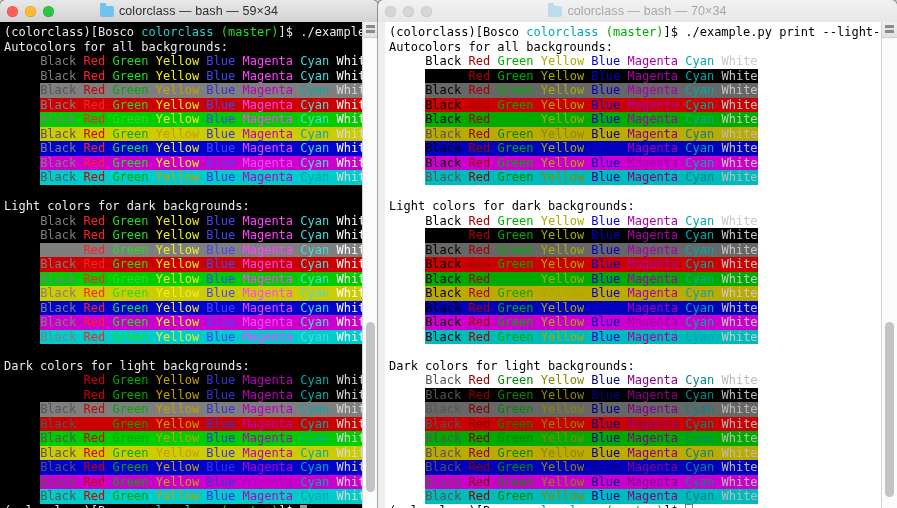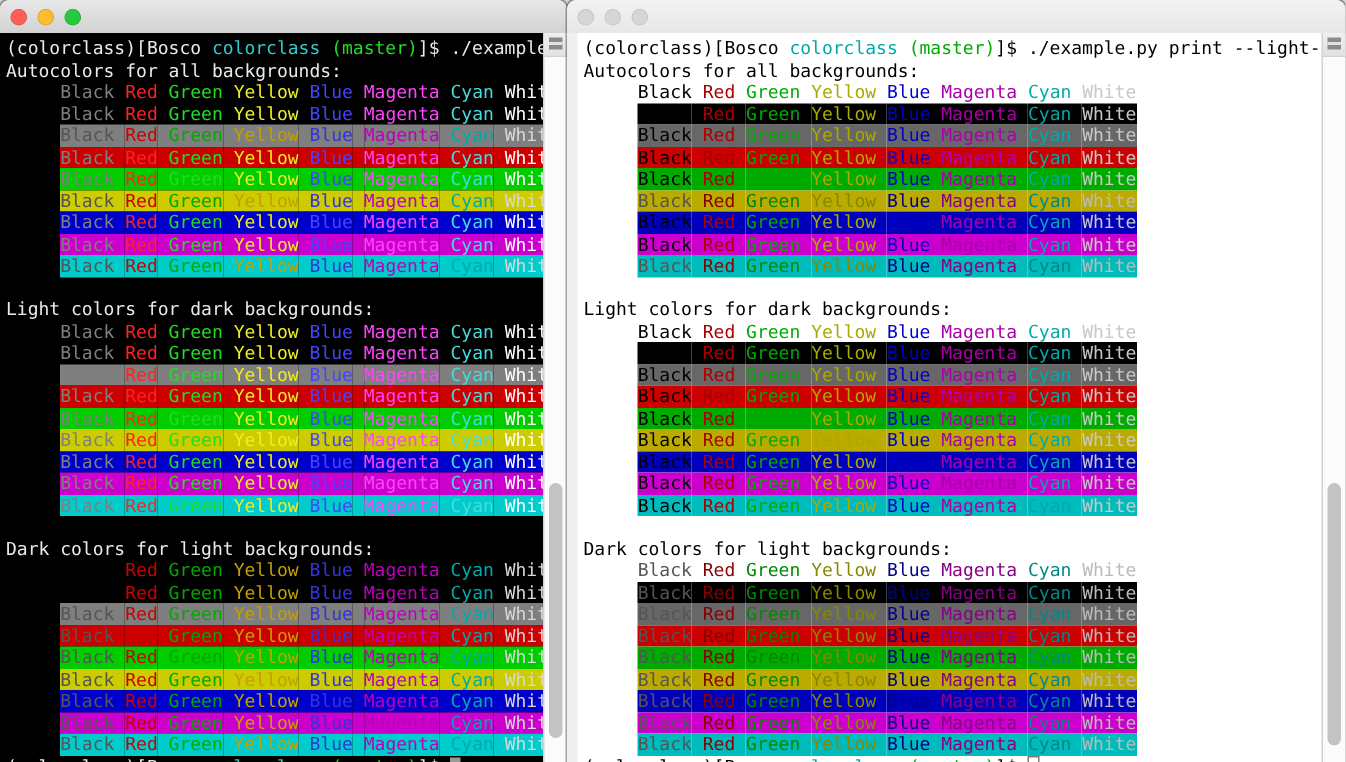--- a/index.html
+++ b/index.html
@@ -69,39 +69,47 @@
 
 <div class="screen">
 
   <div class="win win-left">
     <div class="titlebar tb-active">
       <div class="lights">
         <span class="light l-close"></span>
         <span class="light l-min"></span>
         <span class="light l-max"></span>
       </div>
+      <div class="tb-title">
+        <span class="folder on"></span>
+        <span>colorclass — bash — 59×34</span>
+      </div>
     </div>
     <div class="term term-dark">
       <div class="termpad">
         <pre class="out" id="out-left"><div class="row"><span class="cell" style="color:#e9e9e9;">(colorclass)</span><span class="cell" style="color:#e9e9e9;">[Bosco </span><span class="cell" style="color:#33cccc;">colorclass</span><span class="cell" style="color:#22dd22;"> (master)</span><span class="cell" style="color:#e9e9e9;">]$ </span><span class="cell" style="color:#e9e9e9;">./example.py print</span></div><div class="row"><span class="cell" style="color:#e9e9e9;">Autocolors for all backgrounds:</span></div><div class="row"><span class="sp">     </span><span class="cell" style="color:#7f7f7f;">Black</span><span class="cell" style="color:transparent;"> </span><span class="cell" style="color:#ff2222;">Red</span><span class="cell" style="color:transparent;"> </span><span class="cell" style="color:#22dd22;">Green</span><span class="cell" style="color:transparent;"> </span><span class="cell" style="color:#eeee22;">Yellow</span><span class="cell" style="color:transparent;"> </span><span class="cell" style="color:#4444ff;">Blue</span><span class="cell" style="color:transparent;"> </span><span class="cell" style="color:#ff44ff;">Magenta</span><span class="cell" style="color:transparent;"> </span><span class="cell" style="color:#44dddd;">Cyan</span><span class="cell" style="color:transparent;"> </span><span class="cell" style="color:#ffffff;">White</span></div><div class="row"><span class="sp">     </span><span class="cell" style="color:#7f7f7f;background:#000000;">Black</span><span class="cell" style="color:transparent;background:#000000;"> </span><span class="cell" style="color:#ff2222;background:#000000;">Red</span><span class="cell" style="color:transparent;background:#000000;"> </span><span class="cell" style="color:#22dd22;background:#000000;">Green</span><span class="cell" style="color:transparent;background:#000000;"> </span><span class="cell" style="color:#eeee22;background:#000000;">Yellow</span><span class="cell" style="color:transparent;background:#000000;"> </span><span class="cell" style="color:#4444ff;background:#000000;">Blue</span><span class="cell" style="color:transparent;background:#000000;"> </span><span class="cell" style="color:#ff44ff;background:#000000;">Magenta</span><span class="cell" style="color:transparent;background:#000000;"> </span><span class="cell" style="color:#44dddd;background:#000000;">Cyan</span><span class="cell" style="color:transparent;background:#000000;"> </span><span class="cell" style="color:#ffffff;background:#000000;">White</span></div><div class="row"><span class="sp">     </span><span class="cell" style="color:#555555;background:#7f7f7f;">Black</span><span class="cell" style="color:transparent;background:#7f7f7f;"> </span><span class="cell" style="color:#cc0000;background:#7f7f7f;">Red</span><span class="cell" style="color:transparent;background:#7f7f7f;"> </span><span class="cell" style="color:#00a800;background:#7f7f7f;">Green</span><span class="cell" style="color:transparent;background:#7f7f7f;"> </span><span class="cell" style="color:#c4a000;background:#7f7f7f;">Yellow</span><span class="cell" style="color:transparent;background:#7f7f7f;"> </span><span class="cell" style="color:#3333dd;background:#7f7f7f;">Blue</span><span class="cell" style="color:transparent;background:#7f7f7f;"> </span><span class="cell" style="color:#bb00bb;background:#7f7f7f;">Magenta</span><span class="cell" style="color:transparent;background:#7f7f7f;"> </span><span class="cell" style="color:#00aaaa;background:#7f7f7f;">Cyan</span><span class="cell" style="color:transparent;background:#7f7f7f;"> </span><span class="cell" style="color:#d8d8d8;background:#7f7f7f;">White</span></div><div class="row"><span class="sp">     </span><span class="cell" style="color:#7f7f7f;background:#cc0000;">Black</span><span class="cell" style="color:transparent;background:#cc0000;"> </span><span class="cell" style="color:#ff2222;background:#cc0000;">Red</span><span class="cell" style="color:transparent;background:#cc0000;"> </span><span class="cell" style="color:#22dd22;background:#cc0000;">Green</span><span class="cell" style="color:transparent;background:#cc0000;"> </span><span class="cell" style="color:#eeee22;background:#cc0000;">Yellow</span><span class="cell" style="color:transparent;background:#cc0000;"> </span><span class="cell" style="color:#4444ff;background:#cc0000;">Blue</span><span class="cell" style="color:transparent;background:#cc0000;"> </span><span class="cell" style="color:#ff44ff;background:#cc0000;">Magenta</span><span class="cell" style="color:transparent;background:#cc0000;"> </span><span class="cell" style="color:#44dddd;background:#cc0000;">Cyan</span><span class="cell" style="color:transparent;background:#cc0000;"> </span><span class="cell" style="color:#ffffff;background:#cc0000;">White</span></div><div class="row"><span class="sp">     </span><span class="cell" style="color:#7f7f7f;background:#00cc00;">Black</span><span class="cell" style="color:transparent;background:#00cc00;"> </span><span class="cell" style="color:#ff2222;background:#00cc00;">Red</span><span class="cell" style="color:transparent;background:#00cc00;"> </span><span class="cell" style="color:#22dd22;background:#00cc00;">Green</span><span class="cell" style="color:transparent;background:#00cc00;"> </span><span class="cell" style="color:#eeee22;background:#00cc00;">Yellow</span><span class="cell" style="color:transparent;background:#00cc00;"> </span><span class="cell" style="color:#4444ff;background:#00cc00;">Blue</span><span class="cell" style="color:transparent;background:#00cc00;"> </span><span class="cell" style="color:#ff44ff;background:#00cc00;">Magenta</span><span class="cell" style="color:transparent;background:#00cc00;"> </span><span class="cell" style="color:#44dddd;background:#00cc00;">Cyan</span><span class="cell" style="color:transparent;background:#00cc00;"> </span><span class="cell" style="color:#ffffff;background:#00cc00;">White</span></div><div class="row"><span class="sp">     </span><span class="cell" style="color:#555555;background:#cccc00;">Black</span><span class="cell" style="color:transparent;background:#cccc00;"> </span><span class="cell" style="color:#cc0000;background:#cccc00;">Red</span><span class="cell" style="color:transparent;background:#cccc00;"> </span><span class="cell" style="color:#00a800;background:#cccc00;">Green</span><span class="cell" style="color:transparent;background:#cccc00;"> </span><span class="cell" style="color:#c4a000;background:#cccc00;">Yellow</span><span class="cell" style="color:transparent;background:#cccc00;"> </span><span class="cell" style="color:#3333dd;background:#cccc00;">Blue</span><span class="cell" style="color:transparent;background:#cccc00;"> </span><span class="cell" style="color:#bb00bb;background:#cccc00;">Magenta</span><span class="cell" style="color:transparent;background:#cccc00;"> </span><span class="cell" style="color:#00aaaa;background:#cccc00;">Cyan</span><span class="cell" style="color:transparent;background:#cccc00;"> </span><span class="cell" style="color:#d8d8d8;background:#cccc00;">White</span></div><div class="row"><span class="sp">     </span><span class="cell" style="color:#7f7f7f;background:#0000cc;">Black</span><span class="cell" style="color:transparent;background:#0000cc;"> </span><span class="cell" style="color:#ff2222;background:#0000cc;">Red</span><span class="cell" style="color:transparent;background:#0000cc;"> </span><span class="cell" style="color:#22dd22;background:#0000cc;">Green</span><span class="cell" style="color:transparent;background:#0000cc;"> </span><span class="cell" style="color:#eeee22;background:#0000cc;">Yellow</span><span class="cell" style="color:transparent;background:#0000cc;"> </span><span class="cell" style="color:#4444ff;background:#0000cc;">Blue</span><span class="cell" style="color:transparent;background:#0000cc;"> </span><span class="cell" style="color:#ff44ff;background:#0000cc;">Magenta</span><span class="cell" style="color:transparent;background:#0000cc;"> </span><span class="cell" style="color:#44dddd;background:#0000cc;">Cyan</span><span class="cell" style="color:transparent;background:#0000cc;"> </span><span class="cell" style="color:#ffffff;background:#0000cc;">White</span></div><div class="row"><span class="sp">     </span><span class="cell" style="color:#7f7f7f;background:#cc00cc;">Black</span><span class="cell" style="color:transparent;background:#cc00cc;"> </span><span class="cell" style="color:#ff2222;background:#cc00cc;">Red</span><span class="cell" style="color:transparent;background:#cc00cc;"> </span><span class="cell" style="color:#22dd22;background:#cc00cc;">Green</span><span class="cell" style="color:transparent;background:#cc00cc;"> </span><span class="cell" style="color:#eeee22;background:#cc00cc;">Yellow</span><span class="cell" style="color:transparent;background:#cc00cc;"> </span><span class="cell" style="color:#4444ff;background:#cc00cc;">Blue</span><span class="cell" style="color:transparent;background:#cc00cc;"> </span><span class="cell" style="color:#ff44ff;background:#cc00cc;">Magenta</span><span class="cell" style="color:transparent;background:#cc00cc;"> </span><span class="cell" style="color:#44dddd;background:#cc00cc;">Cyan</span><span class="cell" style="color:transparent;background:#cc00cc;"> </span><span class="cell" style="color:#ffffff;background:#cc00cc;">White</span></div><div class="row"><span class="sp">     </span><span class="cell" style="color:#555555;background:#00cccc;">Black</span><span class="cell" style="color:transparent;background:#00cccc;"> </span><span class="cell" style="color:#cc0000;background:#00cccc;">Red</span><span class="cell" style="color:transparent;background:#00cccc;"> </span><span class="cell" style="color:#00a800;background:#00cccc;">Green</span><span class="cell" style="color:transparent;background:#00cccc;"> </span><span class="cell" style="color:#c4a000;background:#00cccc;">Yellow</span><span class="cell" style="color:transparent;background:#00cccc;"> </span><span class="cell" style="color:#3333dd;background:#00cccc;">Blue</span><span class="cell" style="color:transparent;background:#00cccc;"> </span><span class="cell" style="color:#bb00bb;background:#00cccc;">Magenta</span><span class="cell" style="color:transparent;background:#00cccc;"> </span><span class="cell" style="color:#00aaaa;background:#00cccc;">Cyan</span><span class="cell" style="color:transparent;background:#00cccc;"> </span><span class="cell" style="color:#d8d8d8;background:#00cccc;">White</span></div><div class="row">&nbsp;</div><div class="row"><span class="cell" style="color:#e9e9e9;">Light colors for dark backgrounds:</span></div><div class="row"><span class="sp">     </span><span class="cell" style="color:#7f7f7f;">Black</span><span class="cell" style="color:transparent;"> </span><span class="cell" style="color:#ff2222;">Red</span><span class="cell" style="color:transparent;"> </span><span class="cell" style="color:#22dd22;">Green</span><span class="cell" style="color:transparent;"> </span><span class="cell" style="color:#eeee22;">Yellow</span><span class="cell" style="color:transparent;"> </span><span class="cell" style="color:#4444ff;">Blue</span><span class="cell" style="color:transparent;"> </span><span class="cell" style="color:#ff44ff;">Magenta</span><span class="cell" style="color:transparent;"> </span><span class="cell" style="color:#44dddd;">Cyan</span><span class="cell" style="color:transparent;"> </span><span class="cell" style="color:#ffffff;">White</span></div><div class="row"><span class="sp">     </span><span class="cell" style="color:#7f7f7f;background:#000000;">Black</span><span class="cell" style="color:transparent;background:#000000;"> </span><span class="cell" style="color:#ff2222;background:#000000;">Red</span><span class="cell" style="color:transparent;background:#000000;"> </span><span class="cell" style="color:#22dd22;background:#000000;">Green</span><span class="cell" style="color:transparent;background:#000000;"> </span><span class="cell" style="color:#eeee22;background:#000000;">Yellow</span><span class="cell" style="color:transparent;background:#000000;"> </span><span class="cell" style="color:#4444ff;background:#000000;">Blue</span><span class="cell" style="color:transparent;background:#000000;"> </span><span class="cell" style="color:#ff44ff;background:#000000;">Magenta</span><span class="cell" style="color:transparent;background:#000000;"> </span><span class="cell" style="color:#44dddd;background:#000000;">Cyan</span><span class="cell" style="color:transparent;background:#000000;"> </span><span class="cell" style="color:#ffffff;background:#000000;">White</span></div><div class="row"><span class="sp">     </span><span class="cell" style="color:#7f7f7f;background:#7f7f7f;">Black</span><span class="cell" style="color:transparent;background:#7f7f7f;"> </span><span class="cell" style="color:#ff2222;background:#7f7f7f;">Red</span><span class="cell" style="color:transparent;background:#7f7f7f;"> </span><span class="cell" style="color:#22dd22;background:#7f7f7f;">Green</span><span class="cell" style="color:transparent;background:#7f7f7f;"> </span><span class="cell" style="color:#eeee22;background:#7f7f7f;">Yellow</span><span class="cell" style="color:transparent;background:#7f7f7f;"> </span><span class="cell" style="color:#4444ff;background:#7f7f7f;">Blue</span><span class="cell" style="color:transparent;background:#7f7f7f;"> </span><span class="cell" style="color:#ff44ff;background:#7f7f7f;">Magenta</span><span class="cell" style="color:transparent;background:#7f7f7f;"> </span><span class="cell" style="color:#44dddd;background:#7f7f7f;">Cyan</span><span class="cell" style="color:transparent;background:#7f7f7f;"> </span><span class="cell" style="color:#ffffff;background:#7f7f7f;">White</span></div><div class="row"><span class="sp">     </span><span class="cell" style="color:#7f7f7f;background:#cc0000;">Black</span><span class="cell" style="color:transparent;background:#cc0000;"> </span><span class="cell" style="color:#ff2222;background:#cc0000;">Red</span><span class="cell" style="color:transparent;background:#cc0000;"> </span><span class="cell" style="color:#22dd22;background:#cc0000;">Green</span><span class="cell" style="color:transparent;background:#cc0000;"> </span><span class="cell" style="color:#eeee22;background:#cc0000;">Yellow</span><span class="cell" style="color:transparent;background:#cc0000;"> </span><span class="cell" style="color:#4444ff;background:#cc0000;">Blue</span><span class="cell" style="color:transparent;background:#cc0000;"> </span><span class="cell" style="color:#ff44ff;background:#cc0000;">Magenta</span><span class="cell" style="color:transparent;background:#cc0000;"> </span><span class="cell" style="color:#44dddd;background:#cc0000;">Cyan</span><span class="cell" style="color:transparent;background:#cc0000;"> </span><span class="cell" style="color:#ffffff;background:#cc0000;">White</span></div><div class="row"><span class="sp">     </span><span class="cell" style="color:#7f7f7f;background:#00cc00;">Black</span><span class="cell" style="color:transparent;background:#00cc00;"> </span><span class="cell" style="color:#ff2222;background:#00cc00;">Red</span><span class="cell" style="color:transparent;background:#00cc00;"> </span><span class="cell" style="color:#22dd22;background:#00cc00;">Green</span><span class="cell" style="color:transparent;background:#00cc00;"> </span><span class="cell" style="color:#eeee22;background:#00cc00;">Yellow</span><span class="cell" style="color:transparent;background:#00cc00;"> </span><span class="cell" style="color:#4444ff;background:#00cc00;">Blue</span><span class="cell" style="color:transparent;background:#00cc00;"> </span><span class="cell" style="color:#ff44ff;background:#00cc00;">Magenta</span><span class="cell" style="color:transparent;background:#00cc00;"> </span><span class="cell" style="color:#44dddd;background:#00cc00;">Cyan</span><span class="cell" style="color:transparent;background:#00cc00;"> </span><span class="cell" style="color:#ffffff;background:#00cc00;">White</span></div><div class="row"><span class="sp">     </span><span class="cell" style="color:#7f7f7f;background:#cccc00;">Black</span><span class="cell" style="color:transparent;background:#cccc00;"> </span><span class="cell" style="color:#ff2222;background:#cccc00;">Red</span><span class="cell" style="color:transparent;background:#cccc00;"> </span><span class="cell" style="color:#22dd22;background:#cccc00;">Green</span><span class="cell" style="color:transparent;background:#cccc00;"> </span><span class="cell" style="color:#eeee22;background:#cccc00;">Yellow</span><span class="cell" style="color:transparent;background:#cccc00;"> </span><span class="cell" style="color:#4444ff;background:#cccc00;">Blue</span><span class="cell" style="color:transparent;background:#cccc00;"> </span><span class="cell" style="color:#ff44ff;background:#cccc00;">Magenta</span><span class="cell" style="color:transparent;background:#cccc00;"> </span><span class="cell" style="color:#44dddd;background:#cccc00;">Cyan</span><span class="cell" style="color:transparent;background:#cccc00;"> </span><span class="cell" style="color:#ffffff;background:#cccc00;">White</span></div><div class="row"><span class="sp">     </span><span class="cell" style="color:#7f7f7f;background:#0000cc;">Black</span><span class="cell" style="color:transparent;background:#0000cc;"> </span><span class="cell" style="color:#ff2222;background:#0000cc;">Red</span><span class="cell" style="color:transparent;background:#0000cc;"> </span><span class="cell" style="color:#22dd22;background:#0000cc;">Green</span><span class="cell" style="color:transparent;background:#0000cc;"> </span><span class="cell" style="color:#eeee22;background:#0000cc;">Yellow</span><span class="cell" style="color:transparent;background:#0000cc;"> </span><span class="cell" style="color:#4444ff;background:#0000cc;">Blue</span><span class="cell" style="color:transparent;background:#0000cc;"> </span><span class="cell" style="color:#ff44ff;background:#0000cc;">Magenta</span><span class="cell" style="color:transparent;background:#0000cc;"> </span><span class="cell" style="color:#44dddd;background:#0000cc;">Cyan</span><span class="cell" style="color:transparent;background:#0000cc;"> </span><span class="cell" style="color:#ffffff;background:#0000cc;">White</span></div><div class="row"><span class="sp">     </span><span class="cell" style="color:#7f7f7f;background:#cc00cc;">Black</span><span class="cell" style="color:transparent;background:#cc00cc;"> </span><span class="cell" style="color:#ff2222;background:#cc00cc;">Red</span><span class="cell" style="color:transparent;background:#cc00cc;"> </span><span class="cell" style="color:#22dd22;background:#cc00cc;">Green</span><span class="cell" style="color:transparent;background:#cc00cc;"> </span><span class="cell" style="color:#eeee22;background:#cc00cc;">Yellow</span><span class="cell" style="color:transparent;background:#cc00cc;"> </span><span class="cell" style="color:#4444ff;background:#cc00cc;">Blue</span><span class="cell" style="color:transparent;background:#cc00cc;"> </span><span class="cell" style="color:#ff44ff;background:#cc00cc;">Magenta</span><span class="cell" style="color:transparent;background:#cc00cc;"> </span><span class="cell" style="color:#44dddd;background:#cc00cc;">Cyan</span><span class="cell" style="color:transparent;background:#cc00cc;"> </span><span class="cell" style="color:#ffffff;background:#cc00cc;">White</span></div><div class="row"><span class="sp">     </span><span class="cell" style="color:#7f7f7f;background:#00cccc;">Black</span><span class="cell" style="color:transparent;background:#00cccc;"> </span><span class="cell" style="color:#ff2222;background:#00cccc;">Red</span><span class="cell" style="color:transparent;background:#00cccc;"> </span><span class="cell" style="color:#22dd22;background:#00cccc;">Green</span><span class="cell" style="color:transparent;background:#00cccc;"> </span><span class="cell" style="color:#eeee22;background:#00cccc;">Yellow</span><span class="cell" style="color:transparent;background:#00cccc;"> </span><span class="cell" style="color:#4444ff;background:#00cccc;">Blue</span><span class="cell" style="color:transparent;background:#00cccc;"> </span><span class="cell" style="color:#ff44ff;background:#00cccc;">Magenta</span><span class="cell" style="color:transparent;background:#00cccc;"> </span><span class="cell" style="color:#44dddd;background:#00cccc;">Cyan</span><span class="cell" style="color:transparent;background:#00cccc;"> </span><span class="cell" style="color:#ffffff;background:#00cccc;">White</span></div><div class="row">&nbsp;</div><div class="row"><span class="cell" style="color:#e9e9e9;">Dark colors for light backgrounds:</span></div><div class="row"><span class="sp">     </span><span class="cell" style="color:transparent;">     </span><span class="cell" style="color:transparent;"> </span><span class="cell" style="color:#cc0000;">Red</span><span class="cell" style="color:transparent;"> </span><span class="cell" style="color:#00a800;">Green</span><span class="cell" style="color:transparent;"> </span><span class="cell" style="color:#c4a000;">Yellow</span><span class="cell" style="color:transparent;"> </span><span class="cell" style="color:#3333dd;">Blue</span><span class="cell" style="color:transparent;"> </span><span class="cell" style="color:#bb00bb;">Magenta</span><span class="cell" style="color:transparent;"> </span><span class="cell" style="color:#00aaaa;">Cyan</span><span class="cell" style="color:transparent;"> </span><span class="cell" style="color:#d8d8d8;">White</span></div><div class="row"><span class="sp">     </span><span class="cell" style="color:transparent;background:#000000;">     </span><span class="cell" style="color:transparent;background:#000000;"> </span><span class="cell" style="color:#cc0000;background:#000000;">Red</span><span class="cell" style="color:transparent;background:#000000;"> </span><span class="cell" style="color:#00a800;background:#000000;">Green</span><span class="cell" style="color:transparent;background:#000000;"> </span><span class="cell" style="color:#c4a000;background:#000000;">Yellow</span><span class="cell" style="color:transparent;background:#000000;"> </span><span class="cell" style="color:#3333dd;background:#000000;">Blue</span><span class="cell" style="color:transparent;background:#000000;"> </span><span class="cell" style="color:#bb00bb;background:#000000;">Magenta</span><span class="cell" style="color:transparent;background:#000000;"> </span><span class="cell" style="color:#00aaaa;background:#000000;">Cyan</span><span class="cell" style="color:transparent;background:#000000;"> </span><span class="cell" style="color:#d8d8d8;background:#000000;">White</span></div><div class="row"><span class="sp">     </span><span class="cell" style="color:#555555;background:#7f7f7f;">Black</span><span class="cell" style="color:transparent;background:#7f7f7f;"> </span><span class="cell" style="color:#cc0000;background:#7f7f7f;">Red</span><span class="cell" style="color:transparent;background:#7f7f7f;"> </span><span class="cell" style="color:#00a800;background:#7f7f7f;">Green</span><span class="cell" style="color:transparent;background:#7f7f7f;"> </span><span class="cell" style="color:#c4a000;background:#7f7f7f;">Yellow</span><span class="cell" style="color:transparent;background:#7f7f7f;"> </span><span class="cell" style="color:#3333dd;background:#7f7f7f;">Blue</span><span class="cell" style="color:transparent;background:#7f7f7f;"> </span><span class="cell" style="color:#bb00bb;background:#7f7f7f;">Magenta</span><span class="cell" style="color:transparent;background:#7f7f7f;"> </span><span class="cell" style="color:#00aaaa;background:#7f7f7f;">Cyan</span><span class="cell" style="color:transparent;background:#7f7f7f;"> </span><span class="cell" style="color:#d8d8d8;background:#7f7f7f;">White</span></div><div class="row"><span class="sp">     </span><span class="cell" style="color:#555555;background:#cc0000;">Black</span><span class="cell" style="color:transparent;background:#cc0000;"> </span><span class="cell" style="color:#cc0000;background:#cc0000;">Red</span><span class="cell" style="color:transparent;background:#cc0000;"> </span><span class="cell" style="color:#00a800;background:#cc0000;">Green</span><span class="cell" style="color:transparent;background:#cc0000;"> </span><span class="cell" style="color:#c4a000;background:#cc0000;">Yellow</span><span class="cell" style="color:transparent;background:#cc0000;"> </span><span class="cell" style="color:#3333dd;background:#cc0000;">Blue</span><span class="cell" style="color:transparent;background:#cc0000;"> </span><span class="cell" style="color:#bb00bb;background:#cc0000;">Magenta</span><span class="cell" style="color:transparent;background:#cc0000;"> </span><span class="cell" style="color:#00aaaa;background:#cc0000;">Cyan</span><span class="cell" style="color:transparent;background:#cc0000;"> </span><span class="cell" style="color:#d8d8d8;background:#cc0000;">White</span></div><div class="row"><span class="sp">     </span><span class="cell" style="color:#555555;background:#00cc00;">Black</span><span class="cell" style="color:transparent;background:#00cc00;"> </span><span class="cell" style="color:#cc0000;background:#00cc00;">Red</span><span class="cell" style="color:transparent;background:#00cc00;"> </span><span class="cell" style="color:#00a800;background:#00cc00;">Green</span><span class="cell" style="color:transparent;background:#00cc00;"> </span><span class="cell" style="color:#c4a000;background:#00cc00;">Yellow</span><span class="cell" style="color:transparent;background:#00cc00;"> </span><span class="cell" style="color:#3333dd;background:#00cc00;">Blue</span><span class="cell" style="color:transparent;background:#00cc00;"> </span><span class="cell" style="color:#bb00bb;background:#00cc00;">Magenta</span><span class="cell" style="color:transparent;background:#00cc00;"> </span><span class="cell" style="color:#00aaaa;background:#00cc00;">Cyan</span><span class="cell" style="color:transparent;background:#00cc00;"> </span><span class="cell" style="color:#d8d8d8;background:#00cc00;">White</span></div><div class="row"><span class="sp">     </span><span class="cell" style="color:#555555;background:#cccc00;">Black</span><span class="cell" style="color:transparent;background:#cccc00;"> </span><span class="cell" style="color:#cc0000;background:#cccc00;">Red</span><span class="cell" style="color:transparent;background:#cccc00;"> </span><span class="cell" style="color:#00a800;background:#cccc00;">Green</span><span class="cell" style="color:transparent;background:#cccc00;"> </span><span class="cell" style="color:#c4a000;background:#cccc00;">Yellow</span><span class="cell" style="color:transparent;background:#cccc00;"> </span><span class="cell" style="color:#3333dd;background:#cccc00;">Blue</span><span class="cell" style="color:transparent;background:#cccc00;"> </span><span class="cell" style="color:#bb00bb;background:#cccc00;">Magenta</span><span class="cell" style="color:transparent;background:#cccc00;"> </span><span class="cell" style="color:#00aaaa;background:#cccc00;">Cyan</span><span class="cell" style="color:transparent;background:#cccc00;"> </span><span class="cell" style="color:#d8d8d8;background:#cccc00;">White</span></div><div class="row"><span class="sp">     </span><span class="cell" style="color:#555555;background:#0000cc;">Black</span><span class="cell" style="color:transparent;background:#0000cc;"> </span><span class="cell" style="color:#cc0000;background:#0000cc;">Red</span><span class="cell" style="color:transparent;background:#0000cc;"> </span><span class="cell" style="color:#00a800;background:#0000cc;">Green</span><span class="cell" style="color:transparent;background:#0000cc;"> </span><span class="cell" style="color:#c4a000;background:#0000cc;">Yellow</span><span class="cell" style="color:transparent;background:#0000cc;"> </span><span class="cell" style="color:#3333dd;background:#0000cc;">Blue</span><span class="cell" style="color:transparent;background:#0000cc;"> </span><span class="cell" style="color:#bb00bb;background:#0000cc;">Magenta</span><span class="cell" style="color:transparent;background:#0000cc;"> </span><span class="cell" style="color:#00aaaa;background:#0000cc;">Cyan</span><span class="cell" style="color:transparent;background:#0000cc;"> </span><span class="cell" style="color:#d8d8d8;background:#0000cc;">White</span></div><div class="row"><span class="sp">     </span><span class="cell" style="color:#555555;background:#cc00cc;">Black</span><span class="cell" style="color:transparent;background:#cc00cc;"> </span><span class="cell" style="color:#cc0000;background:#cc00cc;">Red</span><span class="cell" style="color:transparent;background:#cc00cc;"> </span><span class="cell" style="color:#00a800;background:#cc00cc;">Green</span><span class="cell" style="color:transparent;background:#cc00cc;"> </span><span class="cell" style="color:#c4a000;background:#cc00cc;">Yellow</span><span class="cell" style="color:transparent;background:#cc00cc;"> </span><span class="cell" style="color:#3333dd;background:#cc00cc;">Blue</span><span class="cell" style="color:transparent;background:#cc00cc;"> </span><span class="cell" style="color:#bb00bb;background:#cc00cc;">Magenta</span><span class="cell" style="color:transparent;background:#cc00cc;"> </span><span class="cell" style="color:#00aaaa;background:#cc00cc;">Cyan</span><span class="cell" style="color:transparent;background:#cc00cc;"> </span><span class="cell" style="color:#d8d8d8;background:#cc00cc;">White</span></div><div class="row"><span class="sp">     </span><span class="cell" style="color:#555555;background:#00cccc;">Black</span><span class="cell" style="color:transparent;background:#00cccc;"> </span><span class="cell" style="color:#cc0000;background:#00cccc;">Red</span><span class="cell" style="color:transparent;background:#00cccc;"> </span><span class="cell" style="color:#00a800;background:#00cccc;">Green</span><span class="cell" style="color:transparent;background:#00cccc;"> </span><span class="cell" style="color:#c4a000;background:#00cccc;">Yellow</span><span class="cell" style="color:transparent;background:#00cccc;"> </span><span class="cell" style="color:#3333dd;background:#00cccc;">Blue</span><span class="cell" style="color:transparent;background:#00cccc;"> </span><span class="cell" style="color:#bb00bb;background:#00cccc;">Magenta</span><span class="cell" style="color:transparent;background:#00cccc;"> </span><span class="cell" style="color:#00aaaa;background:#00cccc;">Cyan</span><span class="cell" style="color:transparent;background:#00cccc;"> </span><span class="cell" style="color:#d8d8d8;background:#00cccc;">White</span></div><div class="row"><span class="cell" style="color:#e9e9e9;">(colorclass)</span><span class="cell" style="color:#e9e9e9;">[Bosco </span><span class="cell" style="color:#33cccc;">colorclass</span><span class="cell" style="color:#22dd22;"> (master)</span><span class="cell" style="color:#e9e9e9;">]$ </span><span class="prompt-cursor"></span></div></pre>
       </div>
       <div class="sbar">
         <div class="sb-btn"></div>
         <div class="sb-thumb" id="thumb-left" style="top: 300px; height: 170px;"></div>
       </div>
     </div>
   </div>
 
   <div class="win win-right">
     <div class="titlebar tb-inactive">
       <div class="lights">
         <span class="light off"></span>
         <span class="light off"></span>
         <span class="light off"></span>
       </div>
+      <div class="tb-title">
+        <span class="folder off"></span>
+        <span>colorclass — bash — 70×34</span>
+      </div>
     </div>
     <div class="term term-light">
       <div class="termpad">
         <pre class="out" id="out-right"><div class="row"><span class="cell" style="color:#000000;">(colorclass)</span><span class="cell" style="color:#000000;">[Bosco </span><span class="cell" style="color:#00aaaa;">colorclass</span><span class="cell" style="color:#00aa00;"> (master)</span><span class="cell" style="color:#000000;">]$ </span><span class="cell" style="color:#000000;">./example.py print --light-bg</span></div><div class="row"><span class="cell" style="color:#000000;">Autocolors for all backgrounds:</span></div><div class="row"><span class="sp">     </span><span class="cell" style="color:#000000;">Black</span><span class="cell" style="color:transparent;"> </span><span class="cell" style="color:#aa0000;">Red</span><span class="cell" style="color:transparent;"> </span><span class="cell" style="color:#00aa00;">Green</span><span class="cell" style="color:transparent;"> </span><span class="cell" style="color:#aaaa00;">Yellow</span><span class="cell" style="color:transparent;"> </span><span class="cell" style="color:#0000cc;">Blue</span><span class="cell" style="color:transparent;"> </span><span class="cell" style="color:#aa00aa;">Magenta</span><span class="cell" style="color:transparent;"> </span><span class="cell" style="color:#00aaaa;">Cyan</span><span class="cell" style="color:transparent;"> </span><span class="cell" style="color:#c8c8c8;">White</span></div><div class="row"><span class="sp">     </span><span class="cell" style="color:#000000;background:#000000;">Black</span><span class="cell" style="color:transparent;background:#000000;"> </span><span class="cell" style="color:#aa0000;background:#000000;">Red</span><span class="cell" style="color:transparent;background:#000000;"> </span><span class="cell" style="color:#00aa00;background:#000000;">Green</span><span class="cell" style="color:transparent;background:#000000;"> </span><span class="cell" style="color:#aaaa00;background:#000000;">Yellow</span><span class="cell" style="color:transparent;background:#000000;"> </span><span class="cell" style="color:#0000cc;background:#000000;">Blue</span><span class="cell" style="color:transparent;background:#000000;"> </span><span class="cell" style="color:#aa00aa;background:#000000;">Magenta</span><span class="cell" style="color:transparent;background:#000000;"> </span><span class="cell" style="color:#00aaaa;background:#000000;">Cyan</span><span class="cell" style="color:transparent;background:#000000;"> </span><span class="cell" style="color:#c8c8c8;background:#000000;">White</span></div><div class="row"><span class="sp">     </span><span class="cell" style="color:#000000;background:#676767;">Black</span><span class="cell" style="color:transparent;background:#676767;"> </span><span class="cell" style="color:#aa0000;background:#676767;">Red</span><span class="cell" style="color:transparent;background:#676767;"> </span><span class="cell" style="color:#00aa00;background:#676767;">Green</span><span class="cell" style="color:transparent;background:#676767;"> </span><span class="cell" style="color:#aaaa00;background:#676767;">Yellow</span><span class="cell" style="color:transparent;background:#676767;"> </span><span class="cell" style="color:#0000cc;background:#676767;">Blue</span><span class="cell" style="color:transparent;background:#676767;"> </span><span class="cell" style="color:#aa00aa;background:#676767;">Magenta</span><span class="cell" style="color:transparent;background:#676767;"> </span><span class="cell" style="color:#00aaaa;background:#676767;">Cyan</span><span class="cell" style="color:transparent;background:#676767;"> </span><span class="cell" style="color:#c8c8c8;background:#676767;">White</span></div><div class="row"><span class="sp">     </span><span class="cell" style="color:#000000;background:#cc0000;">Black</span><span class="cell" style="color:transparent;background:#cc0000;"> </span><span class="cell" style="color:#aa0000;background:#cc0000;">Red</span><span class="cell" style="color:transparent;background:#cc0000;"> </span><span class="cell" style="color:#00aa00;background:#cc0000;">Green</span><span class="cell" style="color:transparent;background:#cc0000;"> </span><span class="cell" style="color:#aaaa00;background:#cc0000;">Yellow</span><span class="cell" style="color:transparent;background:#cc0000;"> </span><span class="cell" style="color:#0000cc;background:#cc0000;">Blue</span><span class="cell" style="color:transparent;background:#cc0000;"> </span><span class="cell" style="color:#aa00aa;background:#cc0000;">Magenta</span><span class="cell" style="color:transparent;background:#cc0000;"> </span><span class="cell" style="color:#00aaaa;background:#cc0000;">Cyan</span><span class="cell" style="color:transparent;background:#cc0000;"> </span><span class="cell" style="color:#c8c8c8;background:#cc0000;">White</span></div><div class="row"><span class="sp">     </span><span class="cell" style="color:#000000;background:#00aa00;">Black</span><span class="cell" style="color:transparent;background:#00aa00;"> </span><span class="cell" style="color:#aa0000;background:#00aa00;">Red</span><span class="cell" style="color:transparent;background:#00aa00;"> </span><span class="cell" style="color:#00aa00;background:#00aa00;">Green</span><span class="cell" style="color:transparent;background:#00aa00;"> </span><span class="cell" style="color:#aaaa00;background:#00aa00;">Yellow</span><span class="cell" style="color:transparent;background:#00aa00;"> </span><span class="cell" style="color:#0000cc;background:#00aa00;">Blue</span><span class="cell" style="color:transparent;background:#00aa00;"> </span><span class="cell" style="color:#aa00aa;background:#00aa00;">Magenta</span><span class="cell" style="color:transparent;background:#00aa00;"> </span><span class="cell" style="color:#00aaaa;background:#00aa00;">Cyan</span><span class="cell" style="color:transparent;background:#00aa00;"> </span><span class="cell" style="color:#c8c8c8;background:#00aa00;">White</span></div><div class="row"><span class="sp">     </span><span class="cell" style="color:#555555;background:#bbaa00;">Black</span><span class="cell" style="color:transparent;background:#bbaa00;"> </span><span class="cell" style="color:#880000;background:#bbaa00;">Red</span><span class="cell" style="color:transparent;background:#bbaa00;"> </span><span class="cell" style="color:#008800;background:#bbaa00;">Green</span><span class="cell" style="color:transparent;background:#bbaa00;"> </span><span class="cell" style="color:#888800;background:#bbaa00;">Yellow</span><span class="cell" style="color:transparent;background:#bbaa00;"> </span><span class="cell" style="color:#000088;background:#bbaa00;">Blue</span><span class="cell" style="color:transparent;background:#bbaa00;"> </span><span class="cell" style="color:#880088;background:#bbaa00;">Magenta</span><span class="cell" style="color:transparent;background:#bbaa00;"> </span><span class="cell" style="color:#008888;background:#bbaa00;">Cyan</span><span class="cell" style="color:transparent;background:#bbaa00;"> </span><span class="cell" style="color:#bbbbbb;background:#bbaa00;">White</span></div><div class="row"><span class="sp">     </span><span class="cell" style="color:#000000;background:#0000bb;">Black</span><span class="cell" style="color:transparent;background:#0000bb;"> </span><span class="cell" style="color:#aa0000;background:#0000bb;">Red</span><span class="cell" style="color:transparent;background:#0000bb;"> </span><span class="cell" style="color:#00aa00;background:#0000bb;">Green</span><span class="cell" style="color:transparent;background:#0000bb;"> </span><span class="cell" style="color:#aaaa00;background:#0000bb;">Yellow</span><span class="cell" style="color:transparent;background:#0000bb;"> </span><span class="cell" style="color:#0000cc;background:#0000bb;">Blue</span><span class="cell" style="color:transparent;background:#0000bb;"> </span><span class="cell" style="color:#aa00aa;background:#0000bb;">Magenta</span><span class="cell" style="color:transparent;background:#0000bb;"> </span><span class="cell" style="color:#00aaaa;background:#0000bb;">Cyan</span><span class="cell" style="color:transparent;background:#0000bb;"> </span><span class="cell" style="color:#c8c8c8;background:#0000bb;">White</span></div><div class="row"><span class="sp">     </span><span class="cell" style="color:#000000;background:#cc00cc;">Black</span><span class="cell" style="color:transparent;background:#cc00cc;"> </span><span class="cell" style="color:#aa0000;background:#cc00cc;">Red</span><span class="cell" style="color:transparent;background:#cc00cc;"> </span><span class="cell" style="color:#00aa00;background:#cc00cc;">Green</span><span class="cell" style="color:transparent;background:#cc00cc;"> </span><span class="cell" style="color:#aaaa00;background:#cc00cc;">Yellow</span><span class="cell" style="color:transparent;background:#cc00cc;"> </span><span class="cell" style="color:#0000cc;background:#cc00cc;">Blue</span><span class="cell" style="color:transparent;background:#cc00cc;"> </span><span class="cell" style="color:#aa00aa;background:#cc00cc;">Magenta</span><span class="cell" style="color:transparent;background:#cc00cc;"> </span><span class="cell" style="color:#00aaaa;background:#cc00cc;">Cyan</span><span class="cell" style="color:transparent;background:#cc00cc;"> </span><span class="cell" style="color:#c8c8c8;background:#cc00cc;">White</span></div><div class="row"><span class="sp">     </span><span class="cell" style="color:#555555;background:#00bbbb;">Black</span><span class="cell" style="color:transparent;background:#00bbbb;"> </span><span class="cell" style="color:#880000;background:#00bbbb;">Red</span><span class="cell" style="color:transparent;background:#00bbbb;"> </span><span class="cell" style="color:#008800;background:#00bbbb;">Green</span><span class="cell" style="color:transparent;background:#00bbbb;"> </span><span class="cell" style="color:#888800;background:#00bbbb;">Yellow</span><span class="cell" style="color:transparent;background:#00bbbb;"> </span><span class="cell" style="color:#000088;background:#00bbbb;">Blue</span><span class="cell" style="color:transparent;background:#00bbbb;"> </span><span class="cell" style="color:#880088;background:#00bbbb;">Magenta</span><span class="cell" style="color:transparent;background:#00bbbb;"> </span><span class="cell" style="color:#008888;background:#00bbbb;">Cyan</span><span class="cell" style="color:transparent;background:#00bbbb;"> </span><span class="cell" style="color:#bbbbbb;background:#00bbbb;">White</span></div><div class="row">&nbsp;</div><div class="row"><span class="cell" style="color:#000000;">Light colors for dark backgrounds:</span></div><div class="row"><span class="sp">     </span><span class="cell" style="color:#000000;">Black</span><span class="cell" style="color:transparent;"> </span><span class="cell" style="color:#aa0000;">Red</span><span class="cell" style="color:transparent;"> </span><span class="cell" style="color:#00aa00;">Green</span><span class="cell" style="color:transparent;"> </span><span class="cell" style="color:#aaaa00;">Yellow</span><span class="cell" style="color:transparent;"> </span><span class="cell" style="color:#0000cc;">Blue</span><span class="cell" style="color:transparent;"> </span><span class="cell" style="color:#aa00aa;">Magenta</span><span class="cell" style="color:transparent;"> </span><span class="cell" style="color:#00aaaa;">Cyan</span><span class="cell" style="color:transparent;"> </span><span class="cell" style="color:#c8c8c8;">White</span></div><div class="row"><span class="sp">     </span><span class="cell" style="color:#000000;background:#000000;">Black</span><span class="cell" style="color:transparent;background:#000000;"> </span><span class="cell" style="color:#aa0000;background:#000000;">Red</span><span class="cell" style="color:transparent;background:#000000;"> </span><span class="cell" style="color:#00aa00;background:#000000;">Green</span><span class="cell" style="color:transparent;background:#000000;"> </span><span class="cell" style="color:#aaaa00;background:#000000;">Yellow</span><span class="cell" style="color:transparent;background:#000000;"> </span><span class="cell" style="color:#0000cc;background:#000000;">Blue</span><span class="cell" style="color:transparent;background:#000000;"> </span><span class="cell" style="color:#aa00aa;background:#000000;">Magenta</span><span class="cell" style="color:transparent;background:#000000;"> </span><span class="cell" style="color:#00aaaa;background:#000000;">Cyan</span><span class="cell" style="color:transparent;background:#000000;"> </span><span class="cell" style="color:#c8c8c8;background:#000000;">White</span></div><div class="row"><span class="sp">     </span><span class="cell" style="color:#000000;background:#676767;">Black</span><span class="cell" style="color:transparent;background:#676767;"> </span><span class="cell" style="color:#aa0000;background:#676767;">Red</span><span class="cell" style="color:transparent;background:#676767;"> </span><span class="cell" style="color:#00aa00;background:#676767;">Green</span><span class="cell" style="color:transparent;background:#676767;"> </span><span class="cell" style="color:#aaaa00;background:#676767;">Yellow</span><span class="cell" style="color:transparent;background:#676767;"> </span><span class="cell" style="color:#0000cc;background:#676767;">Blue</span><span class="cell" style="color:transparent;background:#676767;"> </span><span class="cell" style="color:#aa00aa;background:#676767;">Magenta</span><span class="cell" style="color:transparent;background:#676767;"> </span><span class="cell" style="color:#00aaaa;background:#676767;">Cyan</span><span class="cell" style="color:transparent;background:#676767;"> </span><span class="cell" style="color:#c8c8c8;background:#676767;">White</span></div><div class="row"><span class="sp">     </span><span class="cell" style="color:#000000;background:#cc0000;">Black</span><span class="cell" style="color:transparent;background:#cc0000;"> </span><span class="cell" style="color:#aa0000;background:#cc0000;">Red</span><span class="cell" style="color:transparent;background:#cc0000;"> </span><span class="cell" style="color:#00aa00;background:#cc0000;">Green</span><span class="cell" style="color:transparent;background:#cc0000;"> </span><span class="cell" style="color:#aaaa00;background:#cc0000;">Yellow</span><span class="cell" style="color:transparent;background:#cc0000;"> </span><span class="cell" style="color:#0000cc;background:#cc0000;">Blue</span><span class="cell" style="color:transparent;background:#cc0000;"> </span><span class="cell" style="color:#aa00aa;background:#cc0000;">Magenta</span><span class="cell" style="color:transparent;background:#cc0000;"> </span><span class="cell" style="color:#00aaaa;background:#cc0000;">Cyan</span><span class="cell" style="color:transparent;background:#cc0000;"> </span><span class="cell" style="color:#c8c8c8;background:#cc0000;">White</span></div><div class="row"><span class="sp">     </span><span class="cell" style="color:#000000;background:#00aa00;">Black</span><span class="cell" style="color:transparent;background:#00aa00;"> </span><span class="cell" style="color:#aa0000;background:#00aa00;">Red</span><span class="cell" style="color:transparent;background:#00aa00;"> </span><span class="cell" style="color:#00aa00;background:#00aa00;">Green</span><span class="cell" style="color:transparent;background:#00aa00;"> </span><span class="cell" style="color:#aaaa00;background:#00aa00;">Yellow</span><span class="cell" style="color:transparent;background:#00aa00;"> </span><span class="cell" style="color:#0000cc;background:#00aa00;">Blue</span><span class="cell" style="color:transparent;background:#00aa00;"> </span><span class="cell" style="color:#aa00aa;background:#00aa00;">Magenta</span><span class="cell" style="color:transparent;background:#00aa00;"> </span><span class="cell" style="color:#00aaaa;background:#00aa00;">Cyan</span><span class="cell" style="color:transparent;background:#00aa00;"> </span><span class="cell" style="color:#c8c8c8;background:#00aa00;">White</span></div><div class="row"><span class="sp">     </span><span class="cell" style="color:#000000;background:#bbaa00;">Black</span><span class="cell" style="color:transparent;background:#bbaa00;"> </span><span class="cell" style="color:#aa0000;background:#bbaa00;">Red</span><span class="cell" style="color:transparent;background:#bbaa00;"> </span><span class="cell" style="color:#00aa00;background:#bbaa00;">Green</span><span class="cell" style="color:transparent;background:#bbaa00;"> </span><span class="cell" style="color:#aaaa00;background:#bbaa00;">Yellow</span><span class="cell" style="color:transparent;background:#bbaa00;"> </span><span class="cell" style="color:#0000cc;background:#bbaa00;">Blue</span><span class="cell" style="color:transparent;background:#bbaa00;"> </span><span class="cell" style="color:#aa00aa;background:#bbaa00;">Magenta</span><span class="cell" style="color:transparent;background:#bbaa00;"> </span><span class="cell" style="color:#00aaaa;background:#bbaa00;">Cyan</span><span class="cell" style="color:transparent;background:#bbaa00;"> </span><span class="cell" style="color:#c8c8c8;background:#bbaa00;">White</span></div><div class="row"><span class="sp">     </span><span class="cell" style="color:#000000;background:#0000bb;">Black</span><span class="cell" style="color:transparent;background:#0000bb;"> </span><span class="cell" style="color:#aa0000;background:#0000bb;">Red</span><span class="cell" style="color:transparent;background:#0000bb;"> </span><span class="cell" style="color:#00aa00;background:#0000bb;">Green</span><span class="cell" style="color:transparent;background:#0000bb;"> </span><span class="cell" style="color:#aaaa00;background:#0000bb;">Yellow</span><span class="cell" style="color:transparent;background:#0000bb;"> </span><span class="cell" style="color:#0000cc;background:#0000bb;">Blue</span><span class="cell" style="color:transparent;background:#0000bb;"> </span><span class="cell" style="color:#aa00aa;background:#0000bb;">Magenta</span><span class="cell" style="color:transparent;background:#0000bb;"> </span><span class="cell" style="color:#00aaaa;background:#0000bb;">Cyan</span><span class="cell" style="color:transparent;background:#0000bb;"> </span><span class="cell" style="color:#c8c8c8;background:#0000bb;">White</span></div><div class="row"><span class="sp">     </span><span class="cell" style="color:#000000;background:#cc00cc;">Black</span><span class="cell" style="color:transparent;background:#cc00cc;"> </span><span class="cell" style="color:#aa0000;background:#cc00cc;">Red</span><span class="cell" style="color:transparent;background:#cc00cc;"> </span><span class="cell" style="color:#00aa00;background:#cc00cc;">Green</span><span class="cell" style="color:transparent;background:#cc00cc;"> </span><span class="cell" style="color:#aaaa00;background:#cc00cc;">Yellow</span><span class="cell" style="color:transparent;background:#cc00cc;"> </span><span class="cell" style="color:#0000cc;background:#cc00cc;">Blue</span><span class="cell" style="color:transparent;background:#cc00cc;"> </span><span class="cell" style="color:#aa00aa;background:#cc00cc;">Magenta</span><span class="cell" style="color:transparent;background:#cc00cc;"> </span><span class="cell" style="color:#00aaaa;background:#cc00cc;">Cyan</span><span class="cell" style="color:transparent;background:#cc00cc;"> </span><span class="cell" style="color:#c8c8c8;background:#cc00cc;">White</span></div><div class="row"><span class="sp">     </span><span class="cell" style="color:#000000;background:#00bbbb;">Black</span><span class="cell" style="color:transparent;background:#00bbbb;"> </span><span class="cell" style="color:#aa0000;background:#00bbbb;">Red</span><span class="cell" style="color:transparent;background:#00bbbb;"> </span><span class="cell" style="color:#00aa00;background:#00bbbb;">Green</span><span class="cell" style="color:transparent;background:#00bbbb;"> </span><span class="cell" style="color:#aaaa00;background:#00bbbb;">Yellow</span><span class="cell" style="color:transparent;background:#00bbbb;"> </span><span class="cell" style="color:#0000cc;background:#00bbbb;">Blue</span><span class="cell" style="color:transparent;background:#00bbbb;"> </span><span class="cell" style="color:#aa00aa;background:#00bbbb;">Magenta</span><span class="cell" style="color:transparent;background:#00bbbb;"> </span><span class="cell" style="color:#00aaaa;background:#00bbbb;">Cyan</span><span class="cell" style="color:transparent;background:#00bbbb;"> </span><span class="cell" style="color:#c8c8c8;background:#00bbbb;">White</span></div><div class="row">&nbsp;</div><div class="row"><span class="cell" style="color:#000000;">Dark colors for light backgrounds:</span></div><div class="row"><span class="sp">     </span><span class="cell" style="color:#555555;">Black</span><span class="cell" style="color:transparent;"> </span><span class="cell" style="color:#880000;">Red</span><span class="cell" style="color:transparent;"> </span><span class="cell" style="color:#008800;">Green</span><span class="cell" style="color:transparent;"> </span><span class="cell" style="color:#888800;">Yellow</span><span class="cell" style="color:transparent;"> </span><span class="cell" style="color:#000088;">Blue</span><span class="cell" style="color:transparent;"> </span><span class="cell" style="color:#880088;">Magenta</span><span class="cell" style="color:transparent;"> </span><span class="cell" style="color:#008888;">Cyan</span><span class="cell" style="color:transparent;"> </span><span class="cell" style="color:#bbbbbb;">White</span></div><div class="row"><span class="sp">     </span><span class="cell" style="color:#555555;background:#000000;">Black</span><span class="cell" style="color:transparent;background:#000000;"> </span><span class="cell" style="color:#880000;background:#000000;">Red</span><span class="cell" style="color:transparent;background:#000000;"> </span><span class="cell" style="color:#008800;background:#000000;">Green</span><span class="cell" style="color:transparent;background:#000000;"> </span><span class="cell" style="color:#888800;background:#000000;">Yellow</span><span class="cell" style="color:transparent;background:#000000;"> </span><span class="cell" style="color:#000088;background:#000000;">Blue</span><span class="cell" style="color:transparent;background:#000000;"> </span><span class="cell" style="color:#880088;background:#000000;">Magenta</span><span class="cell" style="color:transparent;background:#000000;"> </span><span class="cell" style="color:#008888;background:#000000;">Cyan</span><span class="cell" style="color:transparent;background:#000000;"> </span><span class="cell" style="color:#bbbbbb;background:#000000;">White</span></div><div class="row"><span class="sp">     </span><span class="cell" style="color:#555555;background:#676767;">Black</span><span class="cell" style="color:transparent;background:#676767;"> </span><span class="cell" style="color:#880000;background:#676767;">Red</span><span class="cell" style="color:transparent;background:#676767;"> </span><span class="cell" style="color:#008800;background:#676767;">Green</span><span class="cell" style="color:transparent;background:#676767;"> </span><span class="cell" style="color:#888800;background:#676767;">Yellow</span><span class="cell" style="color:transparent;background:#676767;"> </span><span class="cell" style="color:#000088;background:#676767;">Blue</span><span class="cell" style="color:transparent;background:#676767;"> </span><span class="cell" style="color:#880088;background:#676767;">Magenta</span><span class="cell" style="color:transparent;background:#676767;"> </span><span class="cell" style="color:#008888;background:#676767;">Cyan</span><span class="cell" style="color:transparent;background:#676767;"> </span><span class="cell" style="color:#bbbbbb;background:#676767;">White</span></div><div class="row"><span class="sp">     </span><span class="cell" style="color:#555555;background:#cc0000;">Black</span><span class="cell" style="color:transparent;background:#cc0000;"> </span><span class="cell" style="color:#880000;background:#cc0000;">Red</span><span class="cell" style="color:transparent;background:#cc0000;"> </span><span class="cell" style="color:#008800;background:#cc0000;">Green</span><span class="cell" style="color:transparent;background:#cc0000;"> </span><span class="cell" style="color:#888800;background:#cc0000;">Yellow</span><span class="cell" style="color:transparent;background:#cc0000;"> </span><span class="cell" style="color:#000088;background:#cc0000;">Blue</span><span class="cell" style="color:transparent;background:#cc0000;"> </span><span class="cell" style="color:#880088;background:#cc0000;">Magenta</span><span class="cell" style="color:transparent;background:#cc0000;"> </span><span class="cell" style="color:#008888;background:#cc0000;">Cyan</span><span class="cell" style="color:transparent;background:#cc0000;"> </span><span class="cell" style="color:#bbbbbb;background:#cc0000;">White</span></div><div class="row"><span class="sp">     </span><span class="cell" style="color:#555555;background:#00aa00;">Black</span><span class="cell" style="color:transparent;background:#00aa00;"> </span><span class="cell" style="color:#880000;background:#00aa00;">Red</span><span class="cell" style="color:transparent;background:#00aa00;"> </span><span class="cell" style="color:#008800;background:#00aa00;">Green</span><span class="cell" style="color:transparent;background:#00aa00;"> </span><span class="cell" style="color:#888800;background:#00aa00;">Yellow</span><span class="cell" style="color:transparent;background:#00aa00;"> </span><span class="cell" style="color:#000088;background:#00aa00;">Blue</span><span class="cell" style="color:transparent;background:#00aa00;"> </span><span class="cell" style="color:#880088;background:#00aa00;">Magenta</span><span class="cell" style="color:transparent;background:#00aa00;"> </span><span class="cell" style="color:#008888;background:#00aa00;">Cyan</span><span class="cell" style="color:transparent;background:#00aa00;"> </span><span class="cell" style="color:#bbbbbb;background:#00aa00;">White</span></div><div class="row"><span class="sp">     </span><span class="cell" style="color:#555555;background:#bbaa00;">Black</span><span class="cell" style="color:transparent;background:#bbaa00;"> </span><span class="cell" style="color:#880000;background:#bbaa00;">Red</span><span class="cell" style="color:transparent;background:#bbaa00;"> </span><span class="cell" style="color:#008800;background:#bbaa00;">Green</span><span class="cell" style="color:transparent;background:#bbaa00;"> </span><span class="cell" style="color:#888800;background:#bbaa00;">Yellow</span><span class="cell" style="color:transparent;background:#bbaa00;"> </span><span class="cell" style="color:#000088;background:#bbaa00;">Blue</span><span class="cell" style="color:transparent;background:#bbaa00;"> </span><span class="cell" style="color:#880088;background:#bbaa00;">Magenta</span><span class="cell" style="color:transparent;background:#bbaa00;"> </span><span class="cell" style="color:#008888;background:#bbaa00;">Cyan</span><span class="cell" style="color:transparent;background:#bbaa00;"> </span><span class="cell" style="color:#bbbbbb;background:#bbaa00;">White</span></div><div class="row"><span class="sp">     </span><span class="cell" style="color:#555555;background:#0000bb;">Black</span><span class="cell" style="color:transparent;background:#0000bb;"> </span><span class="cell" style="color:#880000;background:#0000bb;">Red</span><span class="cell" style="color:transparent;background:#0000bb;"> </span><span class="cell" style="color:#008800;background:#0000bb;">Green</span><span class="cell" style="color:transparent;background:#0000bb;"> </span><span class="cell" style="color:#888800;background:#0000bb;">Yellow</span><span class="cell" style="color:transparent;background:#0000bb;"> </span><span class="cell" style="color:#000088;background:#0000bb;">Blue</span><span class="cell" style="color:transparent;background:#0000bb;"> </span><span class="cell" style="color:#880088;background:#0000bb;">Magenta</span><span class="cell" style="color:transparent;background:#0000bb;"> </span><span class="cell" style="color:#008888;background:#0000bb;">Cyan</span><span class="cell" style="color:transparent;background:#0000bb;"> </span><span class="cell" style="color:#bbbbbb;background:#0000bb;">White</span></div><div class="row"><span class="sp">     </span><span class="cell" style="color:#555555;background:#cc00cc;">Black</span><span class="cell" style="color:transparent;background:#cc00cc;"> </span><span class="cell" style="color:#880000;background:#cc00cc;">Red</span><span class="cell" style="color:transparent;background:#cc00cc;"> </span><span class="cell" style="color:#008800;background:#cc00cc;">Green</span><span class="cell" style="color:transparent;background:#cc00cc;"> </span><span class="cell" style="color:#888800;background:#cc00cc;">Yellow</span><span class="cell" style="color:transparent;background:#cc00cc;"> </span><span class="cell" style="color:#000088;background:#cc00cc;">Blue</span><span class="cell" style="color:transparent;background:#cc00cc;"> </span><span class="cell" style="color:#880088;background:#cc00cc;">Magenta</span><span class="cell" style="color:transparent;background:#cc00cc;"> </span><span class="cell" style="color:#008888;background:#cc00cc;">Cyan</span><span class="cell" style="color:transparent;background:#cc00cc;"> </span><span class="cell" style="color:#bbbbbb;background:#cc00cc;">White</span></div><div class="row"><span class="sp">     </span><span class="cell" style="color:#555555;background:#00bbbb;">Black</span><span class="cell" style="color:transparent;background:#00bbbb;"> </span><span class="cell" style="color:#880000;background:#00bbbb;">Red</span><span class="cell" style="color:transparent;background:#00bbbb;"> </span><span class="cell" style="color:#008800;background:#00bbbb;">Green</span><span class="cell" style="color:transparent;background:#00bbbb;"> </span><span class="cell" style="color:#888800;background:#00bbbb;">Yellow</span><span class="cell" style="color:transparent;background:#00bbbb;"> </span><span class="cell" style="color:#000088;background:#00bbbb;">Blue</span><span class="cell" style="color:transparent;background:#00bbbb;"> </span><span class="cell" style="color:#880088;background:#00bbbb;">Magenta</span><span class="cell" style="color:transparent;background:#00bbbb;"> </span><span class="cell" style="color:#008888;background:#00bbbb;">Cyan</span><span class="cell" style="color:transparent;background:#00bbbb;"> </span><span class="cell" style="color:#bbbbbb;background:#00bbbb;">White</span></div><div class="row"><span class="cell" style="color:#000000;">(colorclass)</span><span class="cell" style="color:#000000;">[Bosco </span><span class="cell" style="color:#00aaaa;">colorclass</span><span class="cell" style="color:#00aa00;"> (master)</span><span class="cell" style="color:#000000;">]$ </span><span class="prompt-cursor"></span></div></pre>
       </div>
       <div class="sbar">
         <div class="sb-btn"></div>
         <div class="sb-thumb" id="thumb-right" style="top: 300px; height: 175px;"></div>
       </div>
     </div>

